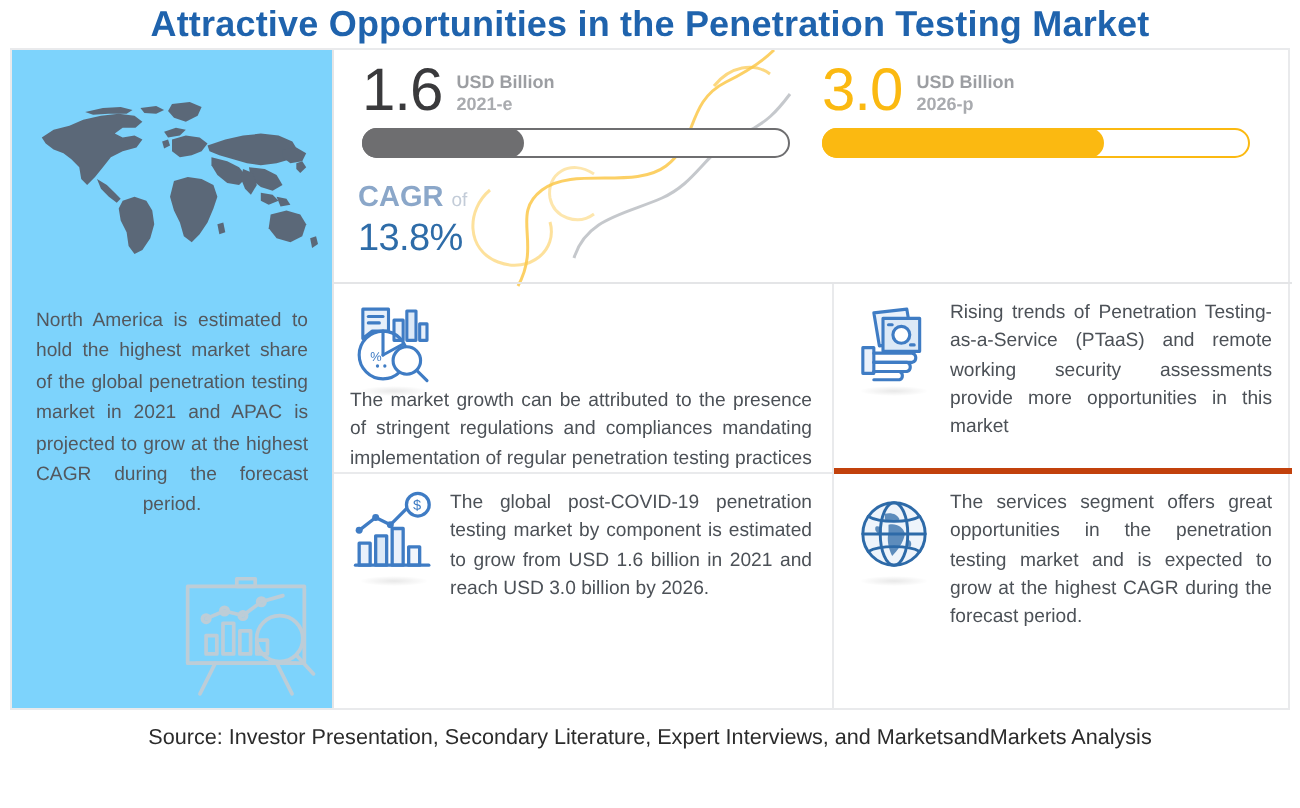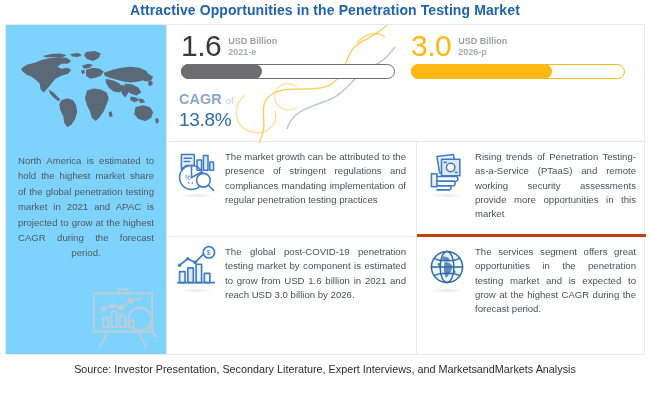--- a/index.html
+++ b/index.html
@@ -15,21 +15,21 @@
     position:relative;
     width:650px; height:404px;
     background:#ffffff;
   }
 
   
   .title {
     position:absolute;
     left:0; top:2px; width:650px;
     text-align:center;
-    font-size:14px;
+    font-size:18px;
     font-weight:bold;
     color:#1f63ad;
     letter-spacing:0.1px;
   }
 
   
   .body-frame {
     position:absolute;
     left:5px; top:24px;
     width:640px; height:331px;
@@ -186,21 +186,21 @@
     position:absolute;
     left:0; top:116px;
     width:479px; height:213px;
     border-top:1px solid #e4e5e7;
   }
   .card {
     position:absolute;
     display:flex;
     padding:8px 10px 6px 8px;
   }
-  .card.c0 { left:0;     top:0;     width:250px; height:95px;  border-right:1px solid #e9eaec; border-bottom:1px solid #e9eaec; }
+  .card.c0 { left:0;     top:0;     width:250px; height:95px;  border-right:1px solid #e9eaec; border-bottom:1px solid #e9eaec;flex-direction:column; }
   .card.c1 { left:250px; top:0;     width:229px; height:95px;  border-bottom:3px solid #c2410c; }
   .card.c2 { left:0;     top:95px;  width:250px; height:118px; border-right:1px solid #e9eaec; }
   .card.c3 { left:250px; top:95px;  width:229px; height:118px; }
 
   .card-icon {
     flex:0 0 44px;
     width:44px; height:44px;
     margin-right:6px;
     position:relative;
   }

